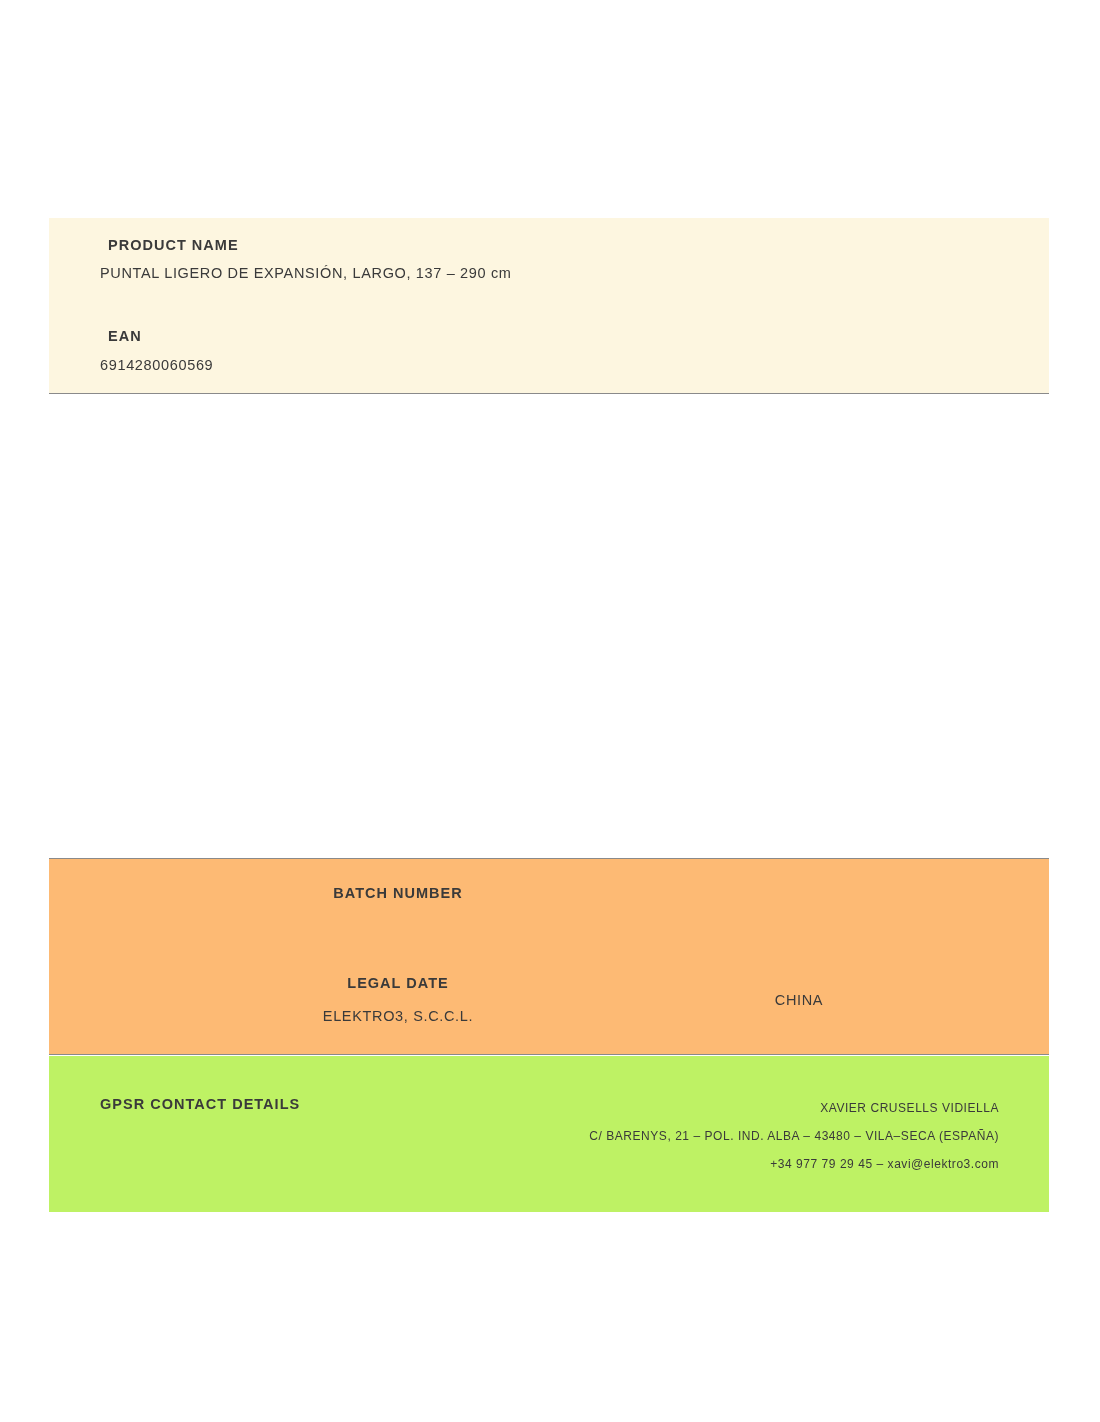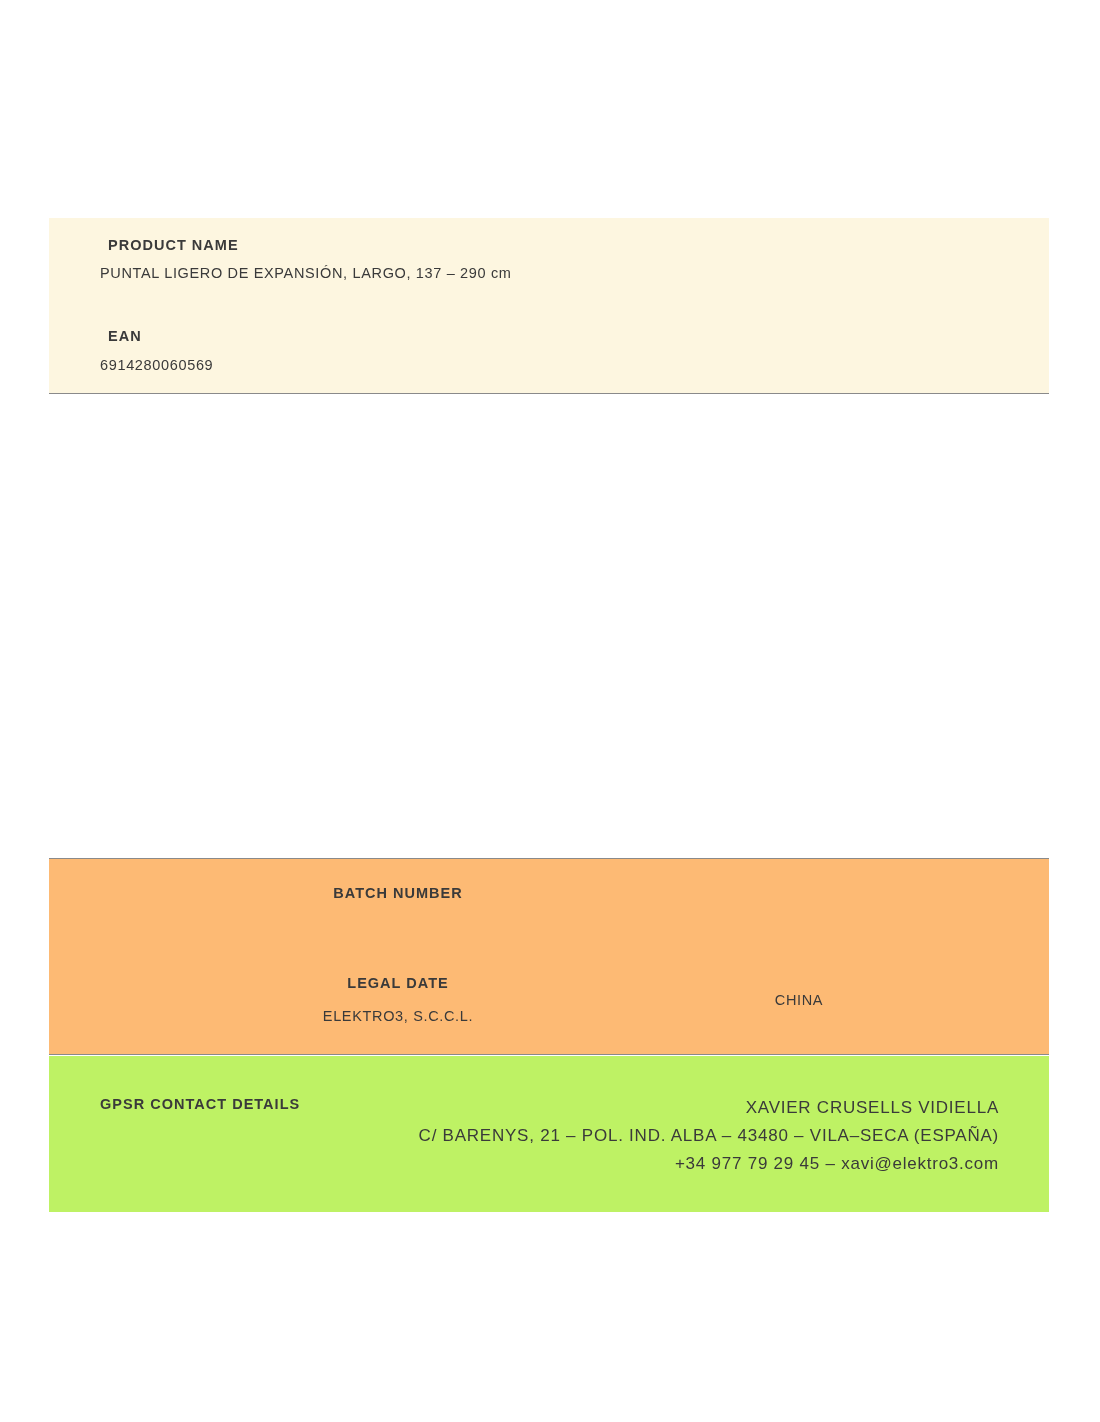--- a/index.html
+++ b/index.html
@@ -114,21 +114,21 @@
     letter-spacing: 0.07em;
     color: #3a3a3a;
   }
   .gpsr-lines {
     position: absolute;
     right: 50px;
     top: 38px;
     text-align: right;
   }
   .gpsr-line {
-    font-size: 17px;
+    font-size: 12px;
     letter-spacing: 0.045em;
     color: #3a3a3a;
     line-height: 28px;
     display: block;
     white-space: nowrap;
   }
 </style>
 </head>
 <body>
 

